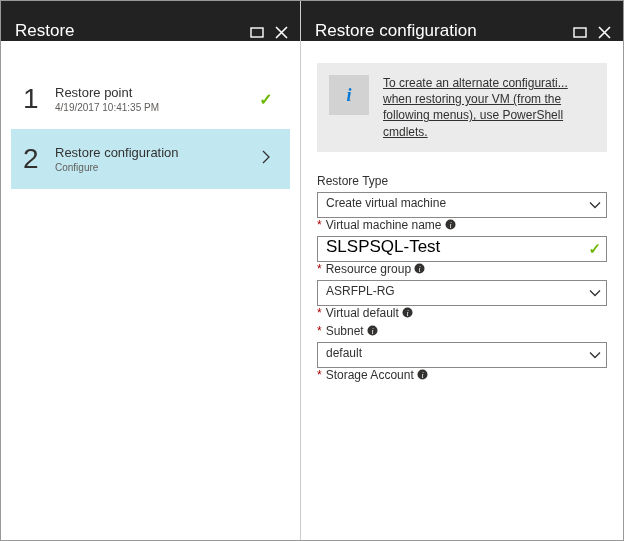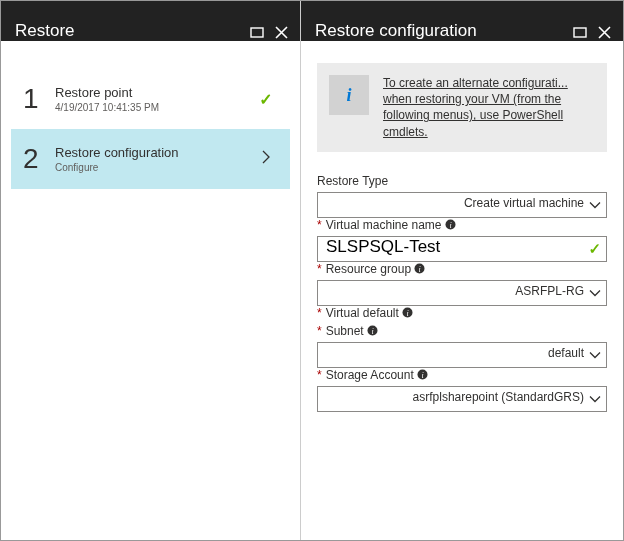--- a/index.html
+++ b/index.html
@@ -24,21 +24,21 @@
   .chev { color: #323130; font-size: 16px; }
   .content { padding: 22px 16px 0 16px; overflow-y: auto; }
   .info-box { background: #ebebeb; display: flex; padding: 12px; margin-bottom: 22px; }
   .info-icon { width: 40px; height: 40px; background: #d2d2d2; display: flex; align-items: center; justify-content: center; margin-right: 14px; font-family: Georgia, serif; font-style: italic; font-weight: bold; color: #0078d4; font-size: 18px; flex-shrink: 0; }
   .info-text { font-size: 12px; color: #323130; line-height: 1.35; text-decoration: underline; }
   .field { }
   .field-label { font-size: 12px; color: #323130; display: flex; align-items: center; gap: 3px; margin-bottom: 4px; }
   .req { color: #a80000; margin-right: 1px; }
   .hint { font-style: normal; }
   .hint svg { display: block; }
-  .select, .input { width: 100%; height: 26px; border: 1px solid #8a8886; background: #fff; font-size: 12px; padding: 0 22px 4px 8px; position: relative; display: flex; align-items: center; justify-content: flex-end; }
+  .select, .input { width: 100%; height: 26px; border: 1px solid #8a8886; background: #fff; font-size: 12px; padding: 0 22px 4px 8px; position: relative; display: flex; align-items: center; }
   .select.focused { border: 1px solid #0078d4; outline: 1px solid #0078d4; }
   .select-wrap, .input-wrap { position: relative; }
   .caret { position: absolute; right: 6px; top: 50%; transform: translateY(-50%); pointer-events: none; }
   .input-check { position: absolute; right: 6px; top: 50%; transform: translateY(-50%); color: #6bb700; font-weight: bold; font-size: 15px; pointer-events: none; }
   .input input { border: none; outline: none; width: 100%; font-size: 17px; font-family: inherit; }
 </style>
 </head>
 <body>
 
 <div class="root">
@@ -208,27 +208,17 @@
         <div class="field-label">
           <span class="req">*</span>
           <span>Storage Account</span>
           <span class="hint">
             <svg width="11" height="11" viewBox="0 0 11 11">
                 <circle cx="5.5" cy="5.5" r="5" fill="#323130"></circle>
                 <text x="5.5" y="8.5" font-size="8" text-anchor="middle" fill="#fff" font-family="Georgia" font-style="italic">i</text>
               </svg>
           </span>
         </div>
-        <div class="select-wrap">
-          <div class="select">
-            <span>asrfplsharepoint (StandardGRS)</span>
-          </div>
-          <span class="caret">
-            <svg width="12" height="8" viewBox="0 0 12 8">
-                <path d="M1 1 L6 6 L11 1" fill="none" stroke="#323130" stroke-width="1.3"></path>
-              </svg>
-          </span>
-        </div>
       </div>
 
     </div>
   </div>
 </div>
 
 </body></html>

